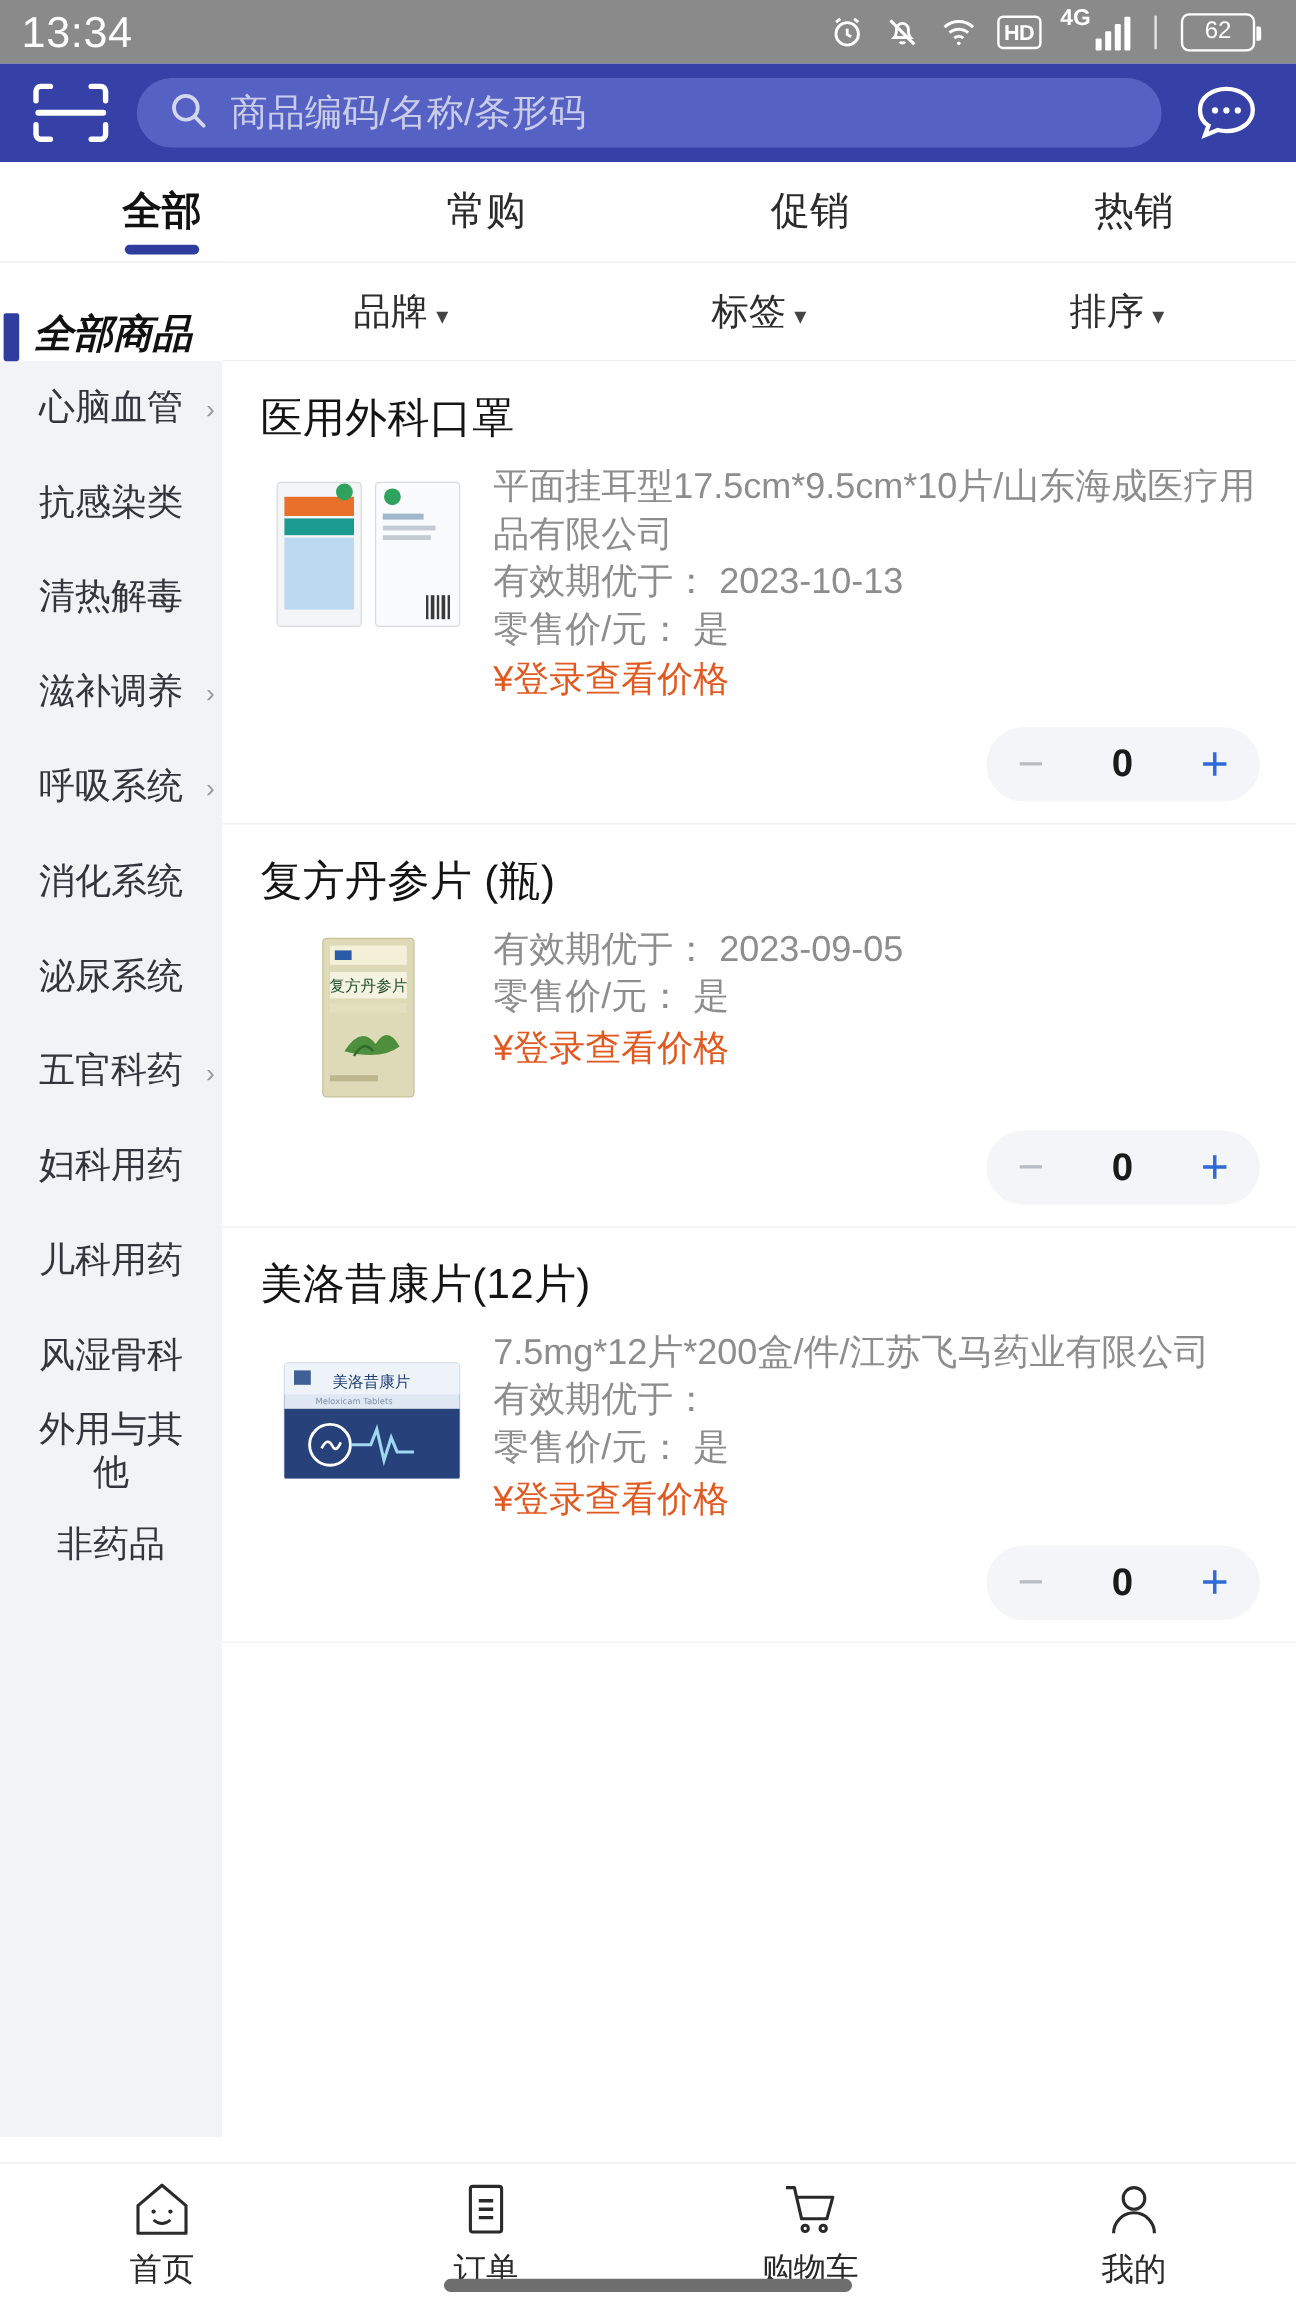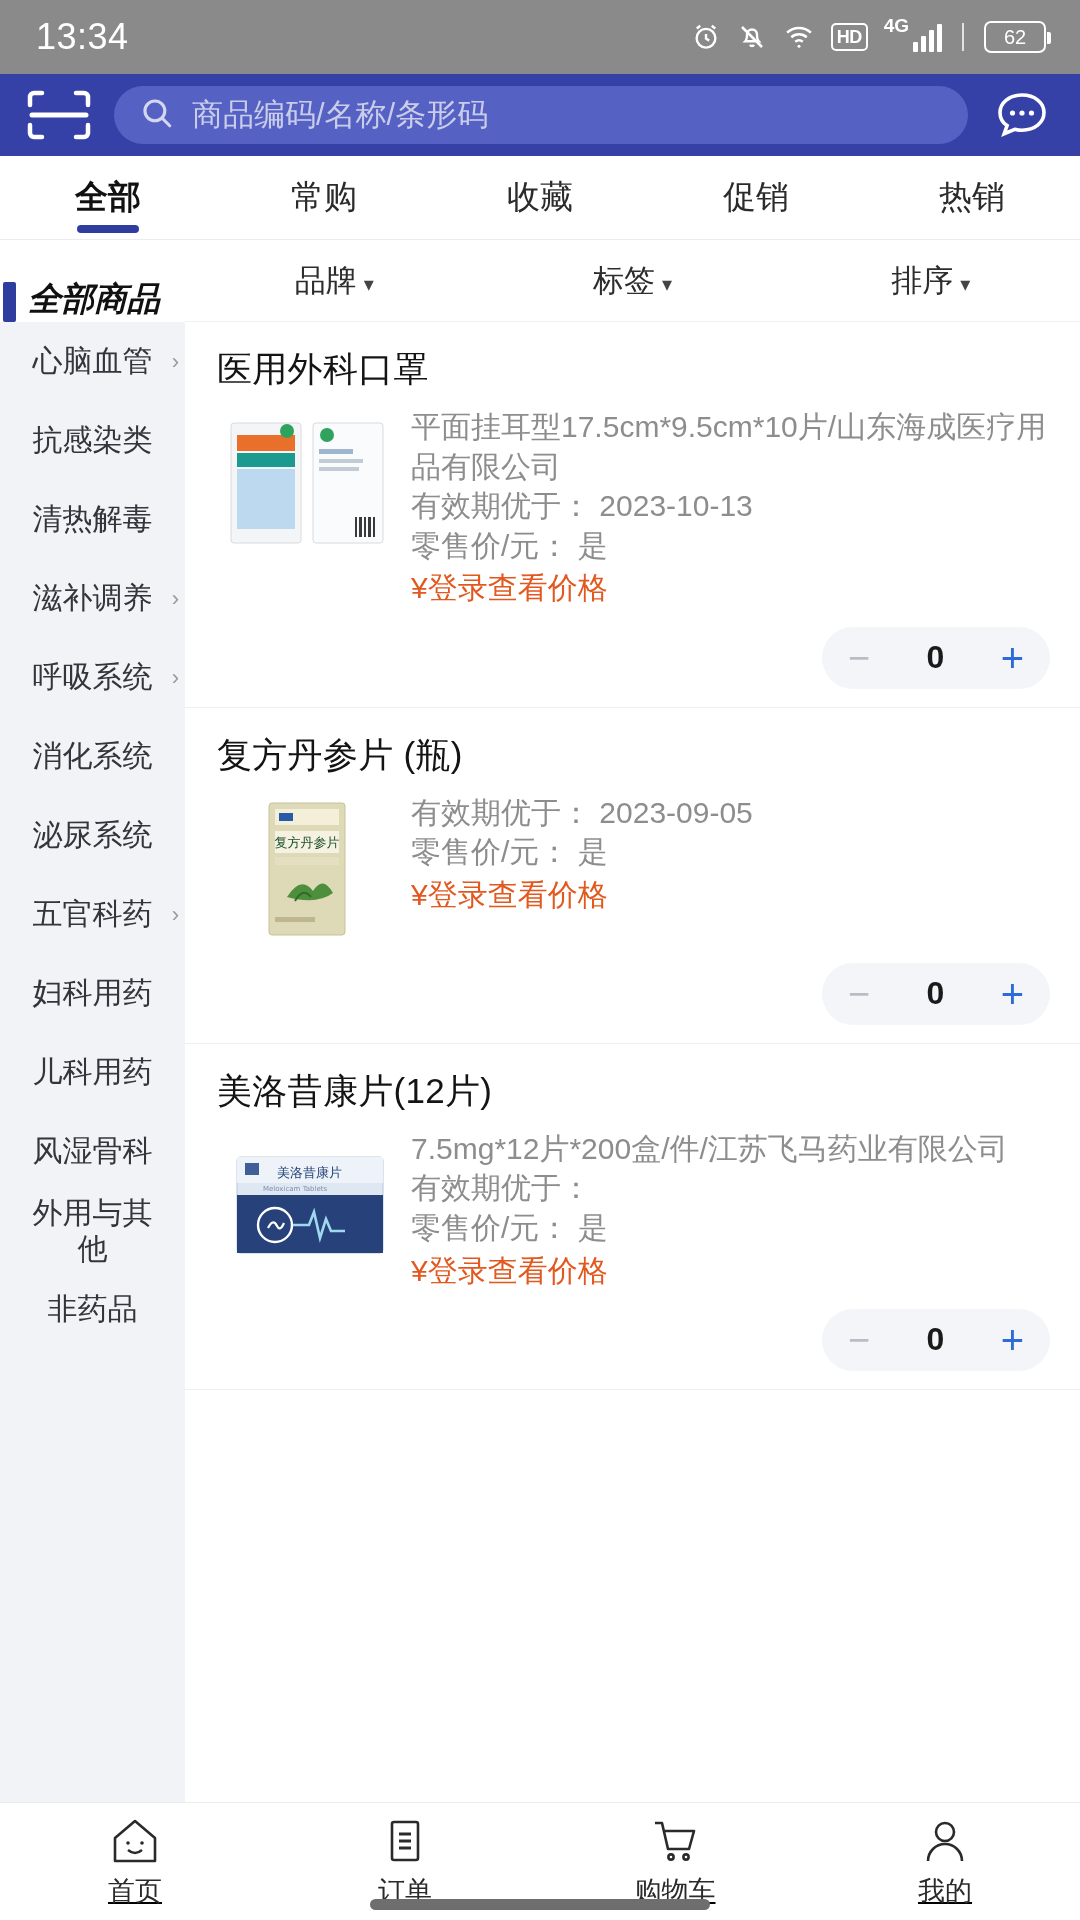--- a/index.html
+++ b/index.html
@@ -6,26 +6,26 @@
   html, body { width: 1080px; height: 1920px; }
   body {
     font-family: "Liberation Sans", "DejaVu Sans", sans-serif;
     background: #ffffff;
     overflow: hidden;
     position: relative;
   }
 
   
   .status-bar {
-    height: 74px;
+    height: 53px;
     background: #8a8a8a;
     display: flex;
     align-items: center;
     justify-content: space-between;
-    padding: 0 34px 0 36px;
+    padding: 0 34px 0 18px;
     color: #ffffff;
   }
   .status-time { font-size: 36px; letter-spacing: .5px; }
   .status-icons { display: flex; align-items: center; gap: 16px; }
   .si { display: inline-flex; align-items: center; justify-content: center; }
   .si svg { display: block; }
   .hd-box {
     border: 2.5px solid #fff; border-radius: 5px;
     font-size: 18px; font-weight: bold; line-height: 1;
     padding: 3px 4px; letter-spacing: -.5px;
@@ -218,21 +218,20 @@
 
   
   .bottom-nav {
     position: absolute;
     left: 0; bottom: 0;
     width: 1080px; height: 118px;
     background: #fff;
     border-top: 1px solid #ececec;
     display: flex;
     align-items: center;
-    text-decoration: underline;
   }
   .nav-item {
     flex: 1 1 0;
     display: flex;
     flex-direction: column;
     align-items: center;
     justify-content: center;
     gap: 6px;
   }
   .nav-item .nav-label { font-size: 27px; color: #2a2a2a; }
@@ -317,21 +316,20 @@
       <circle cx="22.5" cy="30" r="2.6" fill="#fff" stroke="none"></circle>
       <circle cx="32" cy="30" r="2.6" fill="#fff" stroke="none"></circle>
       <circle cx="41.5" cy="30" r="2.6" fill="#fff" stroke="none"></circle>
     </svg>
   </span>
 </div>
 
 <div class="tab-bar">
   <div class="tab active">全部</div>
   <div class="tab">常购</div>
-  <div class="tab">收藏</div>
   <div class="tab">促销</div>
   <div class="tab">热销</div>
 </div>
 
 <div class="body-wrap">
 
   <div class="sidebar">
     <div class="sidebar-header">
       <span class="bar"></span>
       <span class="title">全部商品</span>

